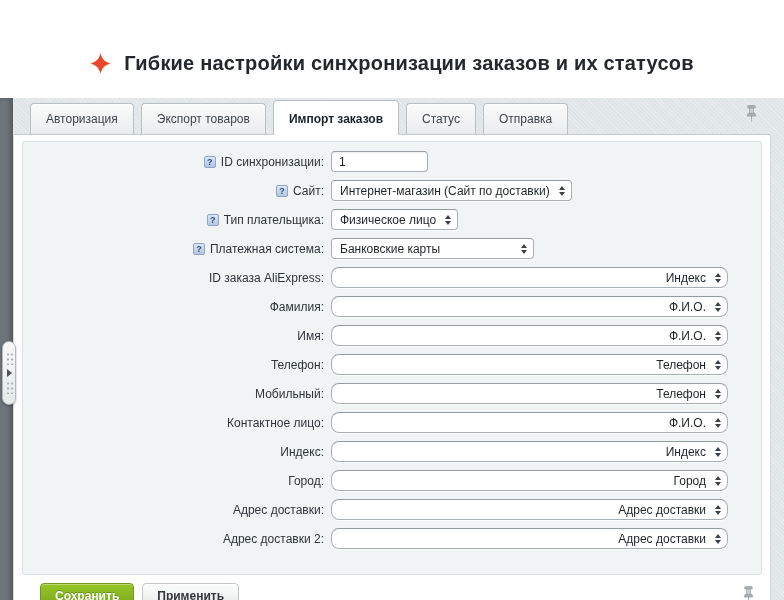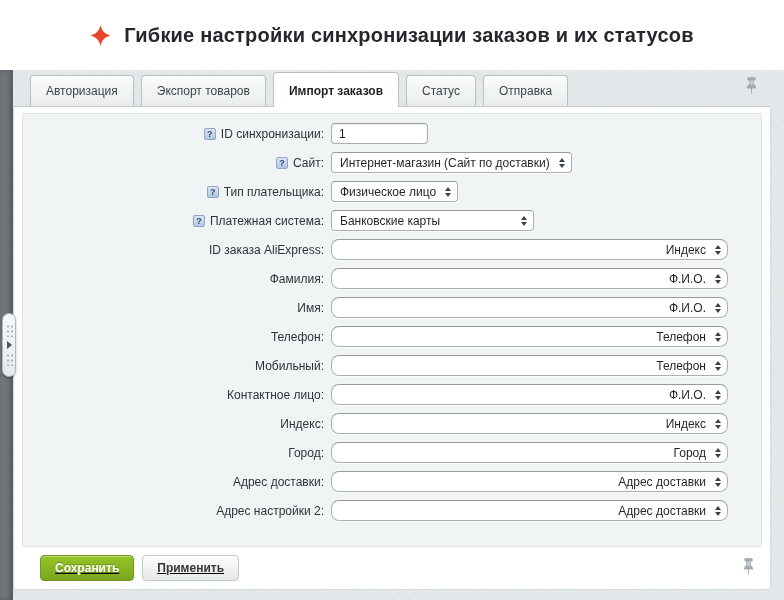--- a/index.html
+++ b/index.html
@@ -1,20 +1,20 @@
 <!DOCTYPE html>
 <html><head>
 <meta charset="utf-8">
 <style>
   * { box-sizing: border-box; margin: 0; padding: 0; }
   html, body { width: 784px; height: 600px; overflow: hidden; }
   body { font-family: "Liberation Sans", "DejaVu Sans", sans-serif; background: #fff; }
 
   
-  .header { height: 70px; display: flex; align-items: center; justify-content: center; gap: 13px; background: #fff; }
+  .header { height: 70px; display: flex; align-items: center; justify-content: center; gap: 13px; background: #fff; margin-top: 28px; }
   .header h1 { font-size: 20px; font-weight: bold; color: #24282c; letter-spacing: 0.2px; }
   .star-icon { width: 21px; height: 21px; display: block; }
 
   
   .main { position: relative; height: 530px; background: #e0e5e7;
           background-image: repeating-linear-gradient(45deg, rgba(255,255,255,.25) 0 1px, rgba(0,0,0,0) 1px 3px); }
 
   .side-strip { position: absolute; left: 0; top: 0; bottom: 0; width: 13px;
                 background: #6d747a; box-shadow: inset -3px 0 4px rgba(0,0,0,.22); }
   .panel-handle { position: absolute; left: 2px; top: 243px; width: 14px; height: 64px;
@@ -265,21 +265,21 @@
     </div>
 
     <div class="select wide">
       <span class="select-value">Адрес доставки</span>
       <span class="spin"></span>
     </div>
   </div>
         <div class="form-row">
     <div class="label-cell">
 
-      <span class="field-label">Адрес настройки 2:</span>
+      <span class="field-label">Адрес доставки 2:</span>
     </div>
 
     <div class="select wide">
       <span class="select-value">Адрес доставки</span>
       <span class="spin"></span>
     </div>
   </div>
       </div>
     <div class="panel-footer">
       <button class="btn btn-save">Сохранить</button>

